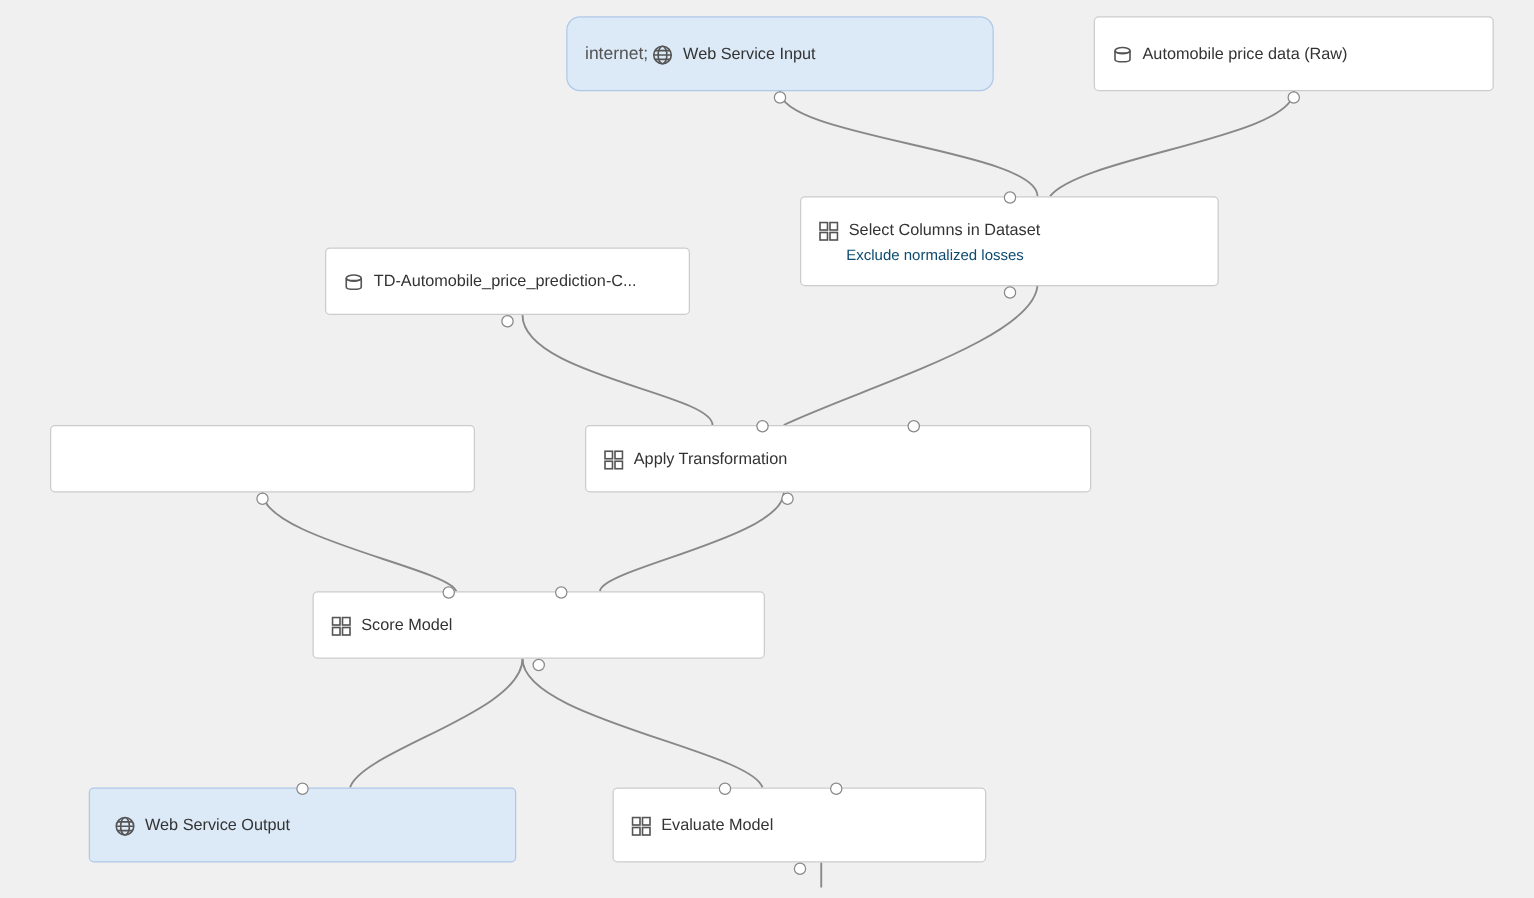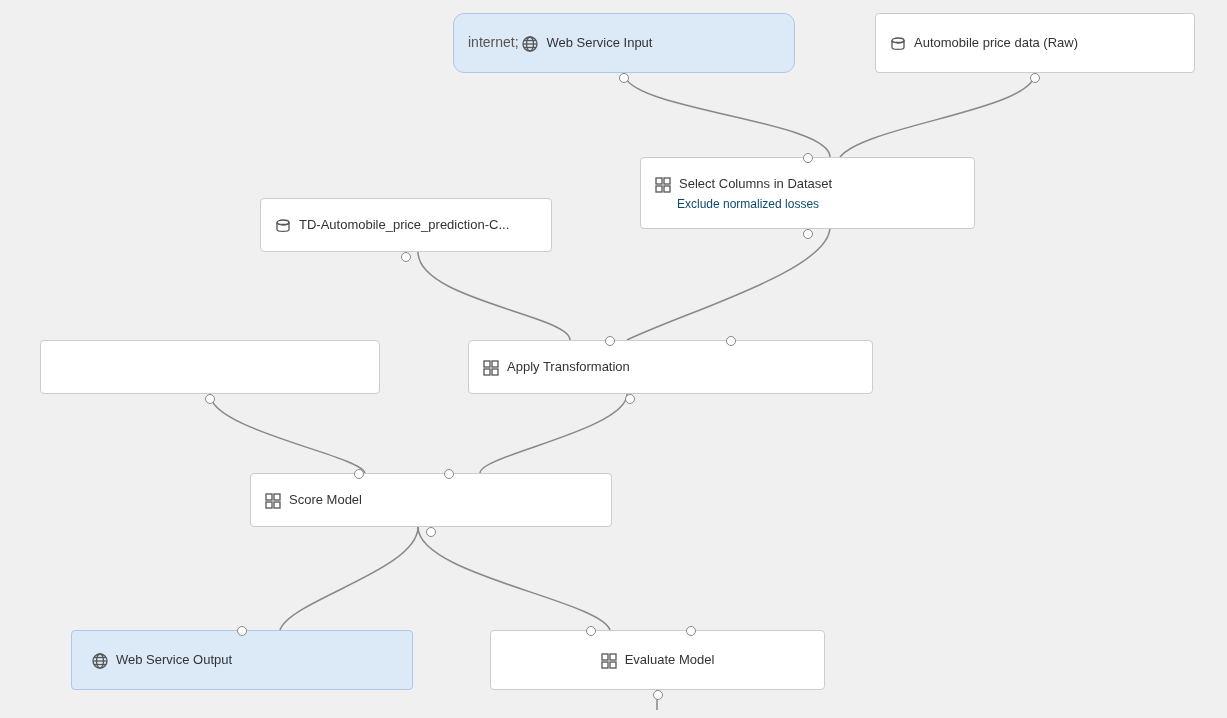--- a/index.html
+++ b/index.html
@@ -210,21 +210,21 @@
           <line x1="1" y1="8" x2="15" y2="8" stroke="#555" stroke-width="1.3"></line>
           <line x1="2" y1="4.5" x2="14" y2="4.5" stroke="#555" stroke-width="1.3"></line>
           <line x1="2" y1="11.5" x2="14" y2="11.5" stroke="#555" stroke-width="1.3"></line>
         </svg>
       </span>
       <span>Web Service Output</span>
     </div>
     <div class="port" style="top:-5px; left:50%; transform:translateX(-50%);"></div>
   </div>
 
-  <div class="node" style="left:490px; top:630px; width:335px; height:60px;align-items:center;">
+  <div class="node" style="left:490px; top:630px; width:299px; height:60px;">
     <div class="node-title">
       <span class="node-icon">
         <svg width="16" height="16" viewBox="0 0 16 16" style="display:inline-block;vertical-align:middle">
           <rect x="1" y="1" width="6" height="6" fill="none" stroke="#555" stroke-width="1.3"></rect>
           <rect x="9" y="1" width="6" height="6" fill="none" stroke="#555" stroke-width="1.3"></rect>
           <rect x="1" y="9" width="6" height="6" fill="none" stroke="#555" stroke-width="1.3"></rect>
           <rect x="9" y="9" width="6" height="6" fill="none" stroke="#555" stroke-width="1.3"></rect>
         </svg>
       </span>
       <span>Evaluate Model</span>

